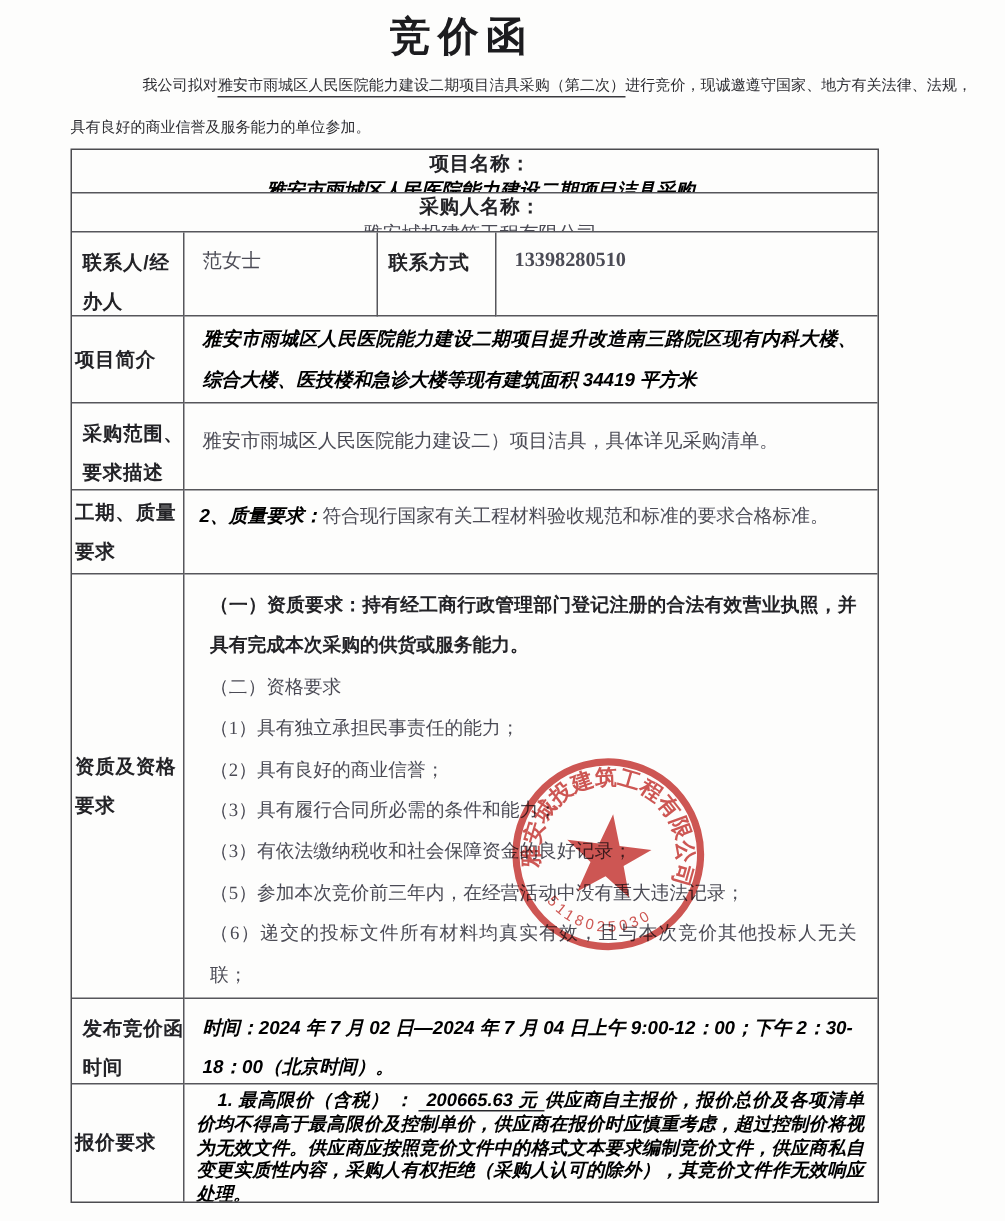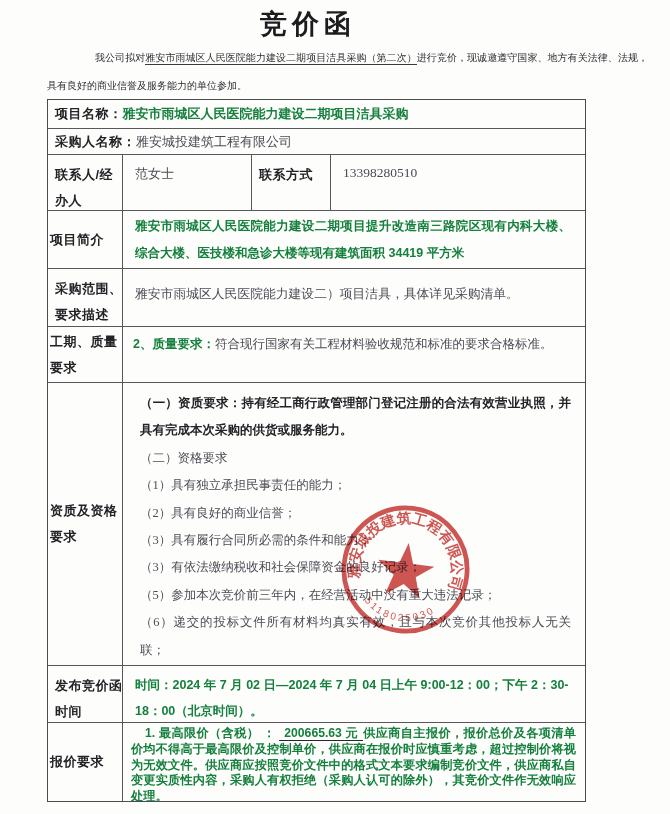--- a/index.html
+++ b/index.html
@@ -26,37 +26,37 @@
     display:grid;
     grid-template-columns:75px 129px 79px 1fr;
     grid-template-rows:29px 26px 56px 58px 58px 56px 283px 57px 1fr;
   }
   .cell{
     box-sizing:border-box;border-right:1.4px solid #56565b;border-bottom:1.4px solid #56565b;
     overflow:hidden;color:#4b4b55;font-size:13px;
   }
   .span4{grid-column:1/5;}
   .span3{grid-column:2/5;}
-  .noR{border-right:none;}
+  .noR{border-right:none;flex-direction:column;}
   .noB{border-bottom:none;}
   .lab{
     font-family:"Liberation Sans",sans-serif;font-weight:700;color:#232327;
     font-size:13px;letter-spacing:.5px;
   }
   .labcell{padding:7px 2px 0 7px;line-height:26px;}
   .labcell.centered{display:flex;flex-direction:column;justify-content:center;align-items:flex-start;text-align:center;padding:0 2px;}
   .labcell div{white-space:nowrap;}
-  .boldtxt{font-family:"Liberation Sans",sans-serif;font-weight:700;color:#15803d;}
+  .boldtxt{font-family:"Liberation Sans",sans-serif;font-weight:700;color:#000000;font-style:italic;}
   .sertxt{font-family:"Liberation Serif","DejaVu Serif",serif;color:#4b4b55;}
   .vcenter{display:flex;align-items:center;}
   
   .r1{padding-left:7px;font-size:13px;}
   .r2{padding-left:7px;font-size:13px;}
   .r3-name{padding:10px 6px 0 12px;font-size:13px;}
-  .r3-phone{padding:10px 6px 0 12px;font-size:13.5px;}
+  .r3-phone{padding:10px 6px 0 12px;font-size:13.5px;font-weight:bold;}
   .r4-content{padding:2px 14px 0 12px;font-size:12.5px;line-height:27px;text-align:justify;}
   .r5-content{padding:12px 14px 0 12px;font-size:12.8px;line-height:27px;}
   .r6-content{padding:5px 12px 0 10px;font-size:12.5px;line-height:25px;}
   .r7-content{padding:7px 14px 0 17px;font-size:12.5px;line-height:27.4px;text-align:justify;}
   .r7-content .item{margin:0;}
   .r7-content .item.bold{font-family:"Liberation Sans",sans-serif;font-weight:700;color:#232327;}
   .r8-content{padding:6px 12px 0 12px;font-size:12.5px;line-height:26px;}
   .r9-content{padding:3px 9px 0 8px;font-size:12.2px;line-height:15.8px;text-align:justify;}
   .r9-content p{margin:0;text-indent:14px;}
   .price-u{border-bottom:1.3px solid #26262b;padding:0 5px;}

